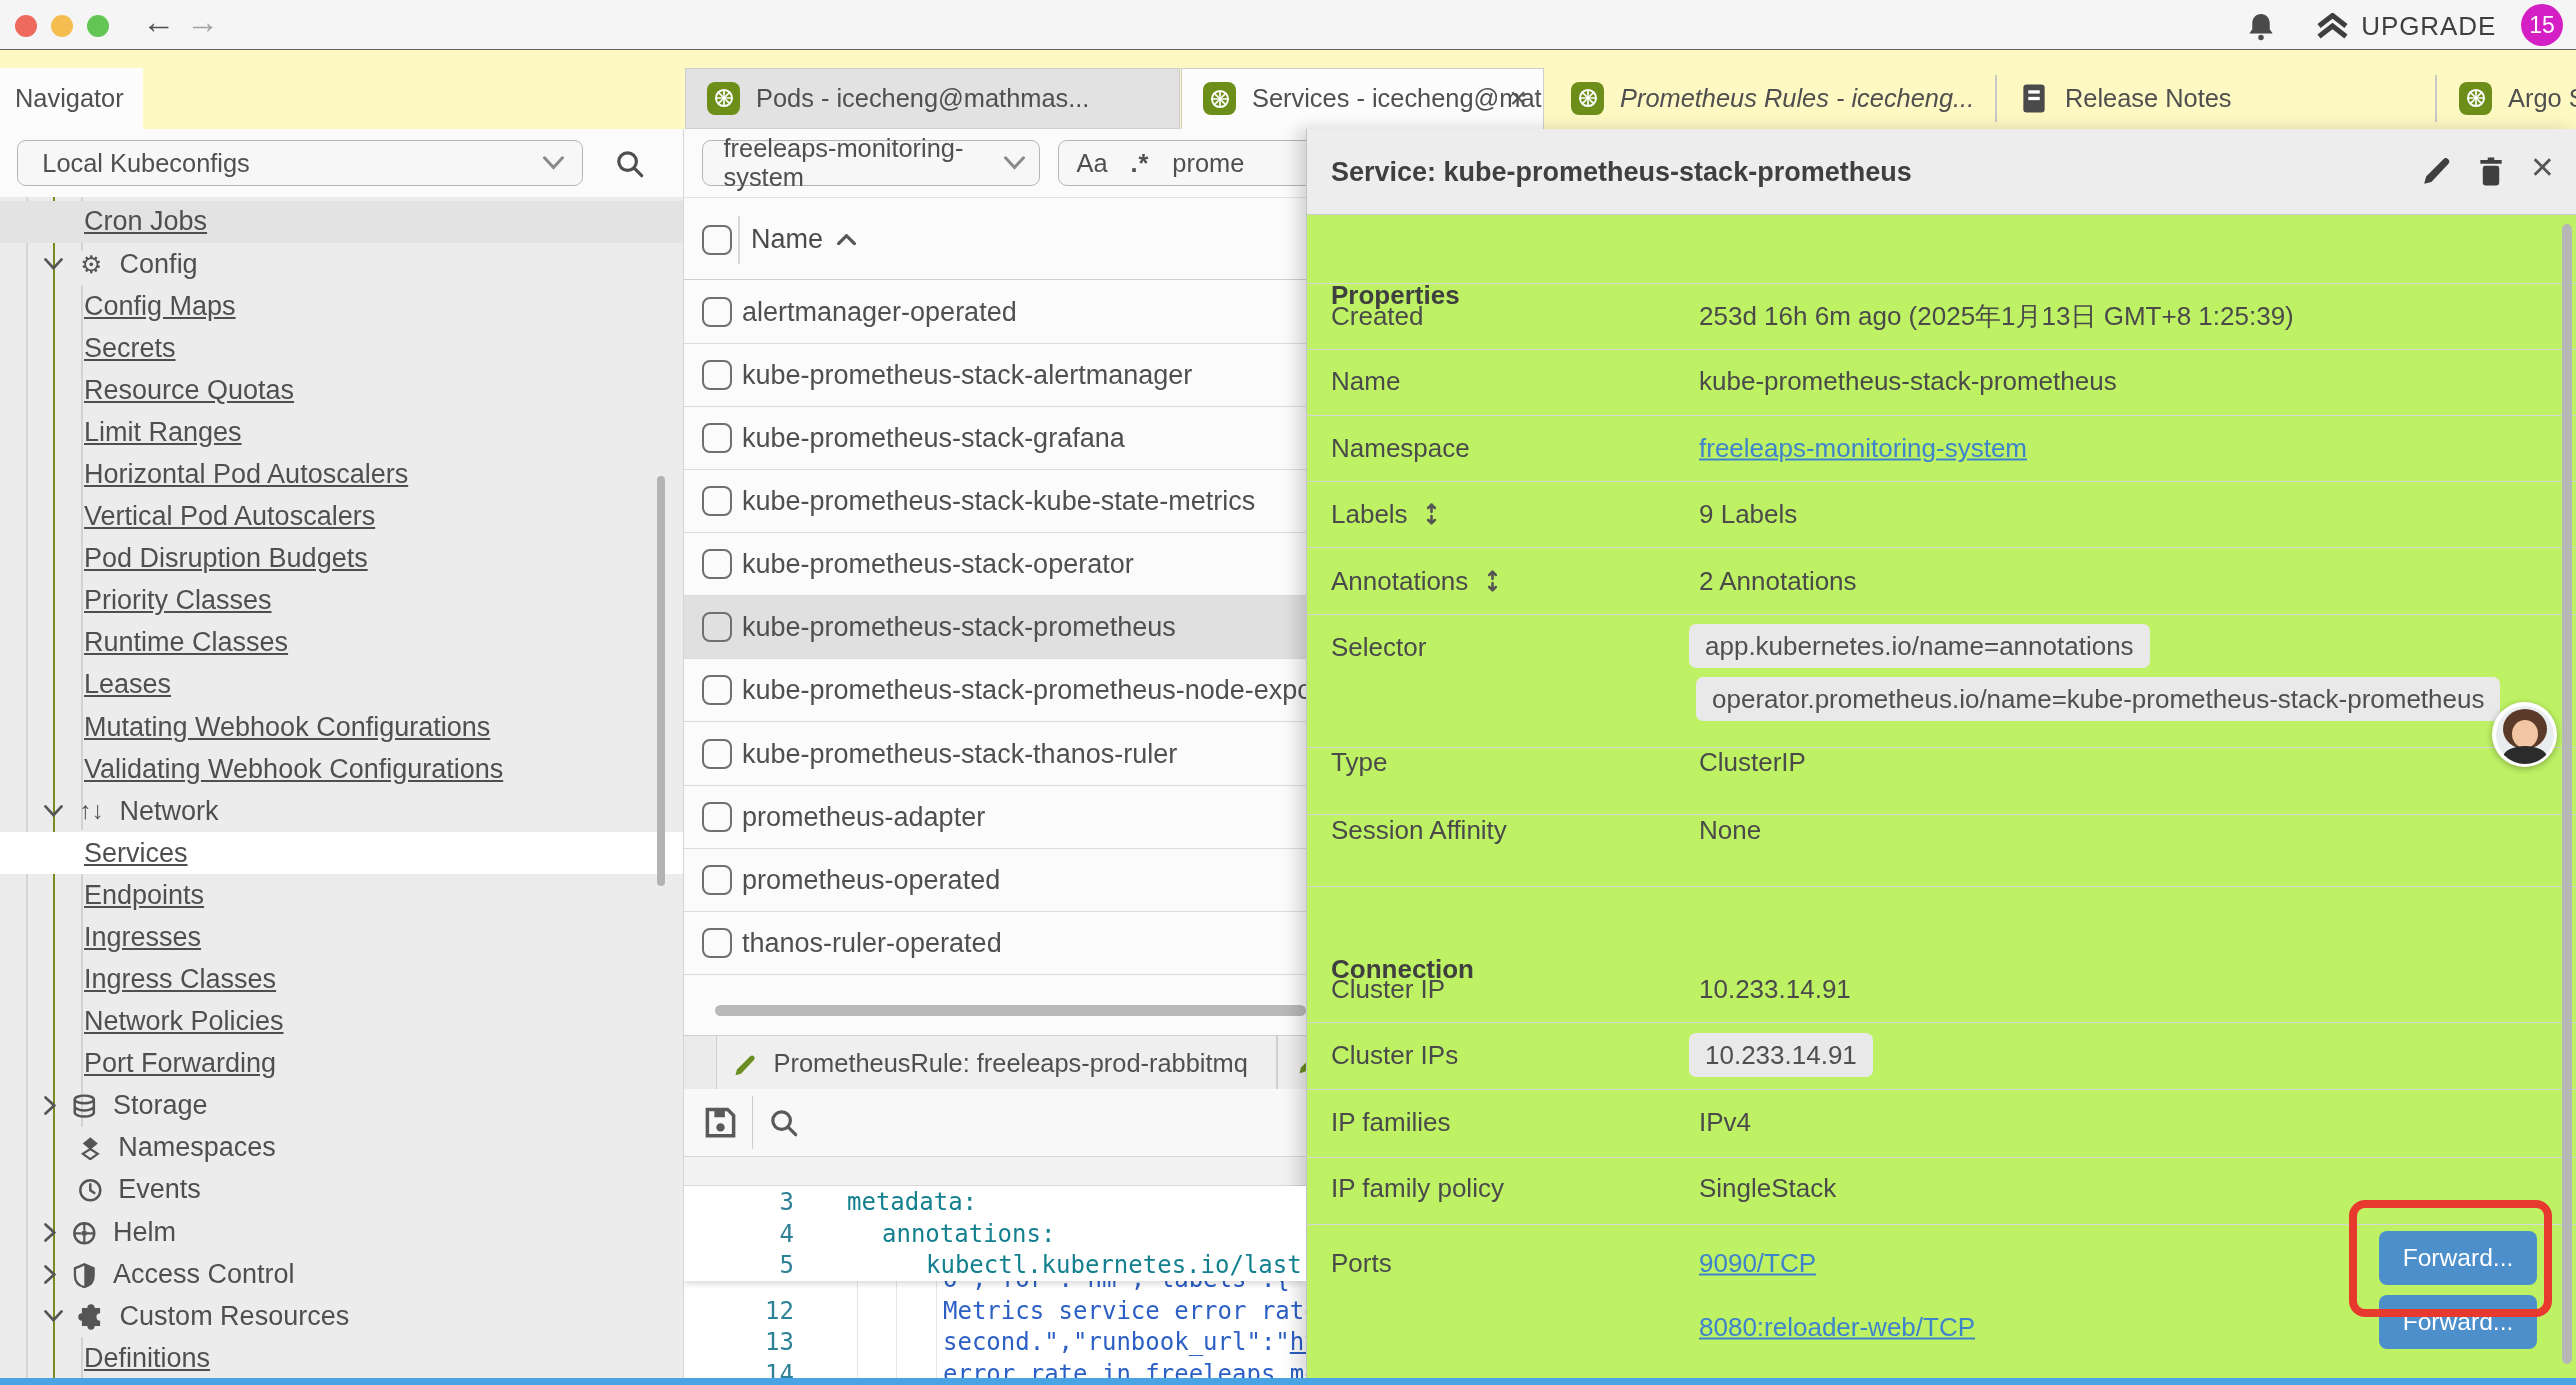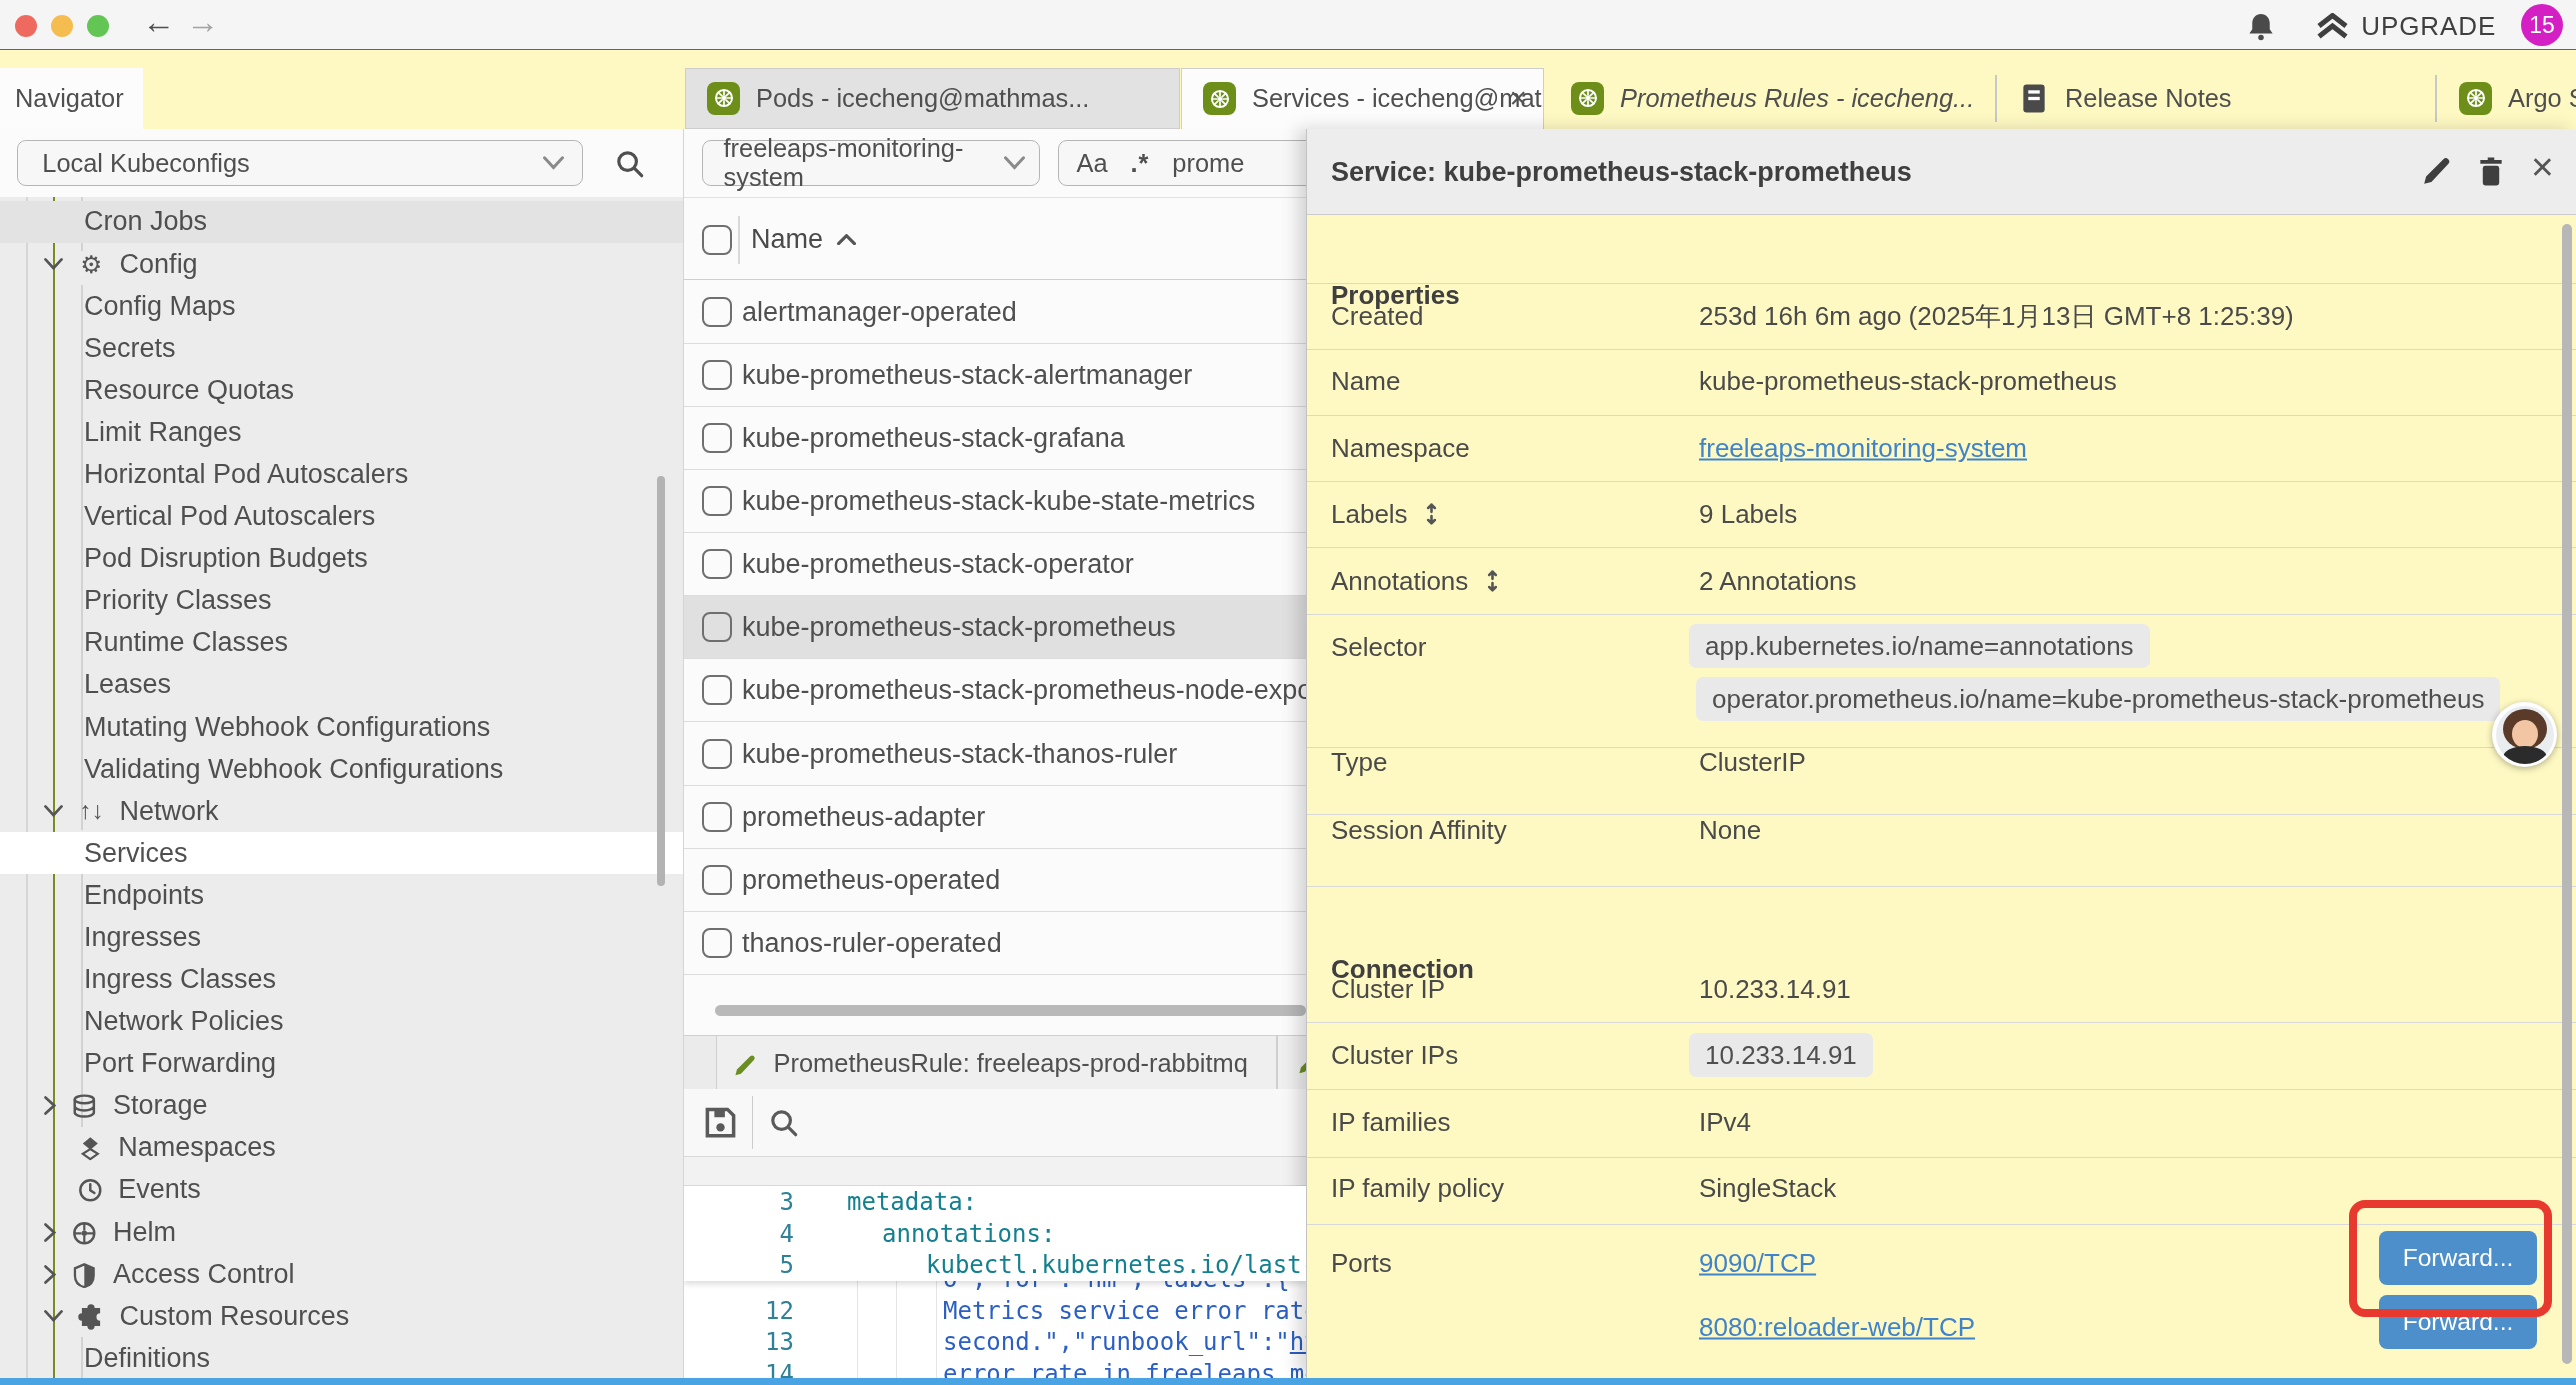--- a/index.html
+++ b/index.html
@@ -49,21 +49,21 @@
   #kcfg-select .val { flex:1; } 
   #side-search { position:absolute; left:614px; top:19px; color:#4f4f4f; }
   #sidebar { position:absolute; left:0; top:197px; width:684px; height:1181px;
     background:#ececec; border-right:0.9px solid #d5d5d5; overflow:hidden; }
   .guide { position:absolute; width:1.8px; background:#d6d6d6; }
   #guide-a { left:26px; top:0; height:1181px; }
   #guide-olive { left:53px; top:0; height:1181px; background:#7b8b1e; }
   .guide-c { left:81px; background:#d2d2d2; }
   .titem { position:absolute; left:0; width:684px; height:42px; display:flex; align-items:center;
     font-size:27px; color:#4f4f4f; white-space:nowrap; }
-  .titem.child { padding-left:84px; }
+  .titem.child { padding-left:84px;text-decoration:underline; }
   .titem.group { padding-left:44px; gap:12.3px; }
   .titem.leafico { padding-left:74px; gap:12.3px; }
   .titem.hl { background:#e3e3e3; }
   .titem.selected { background:#ffffff; }
   .gico { color:#555; width:32px; text-align:center; flex:0 0 auto; font-size:24.6px; }
   #side-scrollbar { position:absolute; left:657px; top:279px; width:8px; height:410px;
     border-radius:4.4px; background:#b3b3b3; }
 
   
   #middle { position:absolute; left:684px; top:129px; width:622px; height:1249px;
@@ -104,21 +104,21 @@
     font-family:"DejaVu Sans Mono", monospace; font-size:24px; overflow:hidden; }
   .eline { position:absolute; left:0; height:32px; display:flex; align-items:center; white-space:nowrap; }
   .lnum { display:inline-block; width:110px; text-align:right; color:#2e8196; flex:0 0 auto; }
   .tkey { color:#13808f; } .tval { color:#2b5fc4; } .tlink { color:#2b5fc4; text-decoration:underline; }
   #sticky { position:absolute; left:0; top:0; width:622px; height:95px; background:#ffffff; z-index:2;
     box-shadow:0 3.5px 6.1px rgba(0,0,0,0.14); }
   .eguide { position:absolute; top:95px; height:98px; width:0.9px; background:#e4e4e4; }
 
   
   #detail { position:absolute; left:1306px; top:129px; width:1270px; height:1249px;
-    background:#fef9c3; border-left:0.9px solid #c2c2c2; box-shadow:-8px 0 16px rgba(0,0,0,0.16); overflow:hidden; }
+    background:#bef264; border-left:0.9px solid #c2c2c2; box-shadow:-8px 0 16px rgba(0,0,0,0.16); overflow:hidden; }
   #detail-header { position:absolute; left:0; top:0; width:1270px; height:86px; background:#ededed;
     border-bottom:0.9px solid #cbcbcb; }
   #detail-title { position:absolute; left:24px; top:0; height:86px; display:flex; align-items:center;
     font-size:27px; font-weight:bold; color:#3f3f3f; }
   .hicon { position:absolute; top:26px; color:#3f3f3f; }
   #d-close { position:absolute; left:1224px; top:16px; font-size:39px; color:#555; font-weight:300; }
   .dheading { position:absolute; left:24px; font-size:26px; font-weight:bold; color:#3f3f3f;margin-top:48px; }
   .dline { position:absolute; left:0; width:1270px; height:0.9px; background:#d8d8d8; }
   .prow { position:absolute; left:24px; width:1219px; display:flex; transform:translateY(-50%);
     align-items:center; font-size:26px; }

